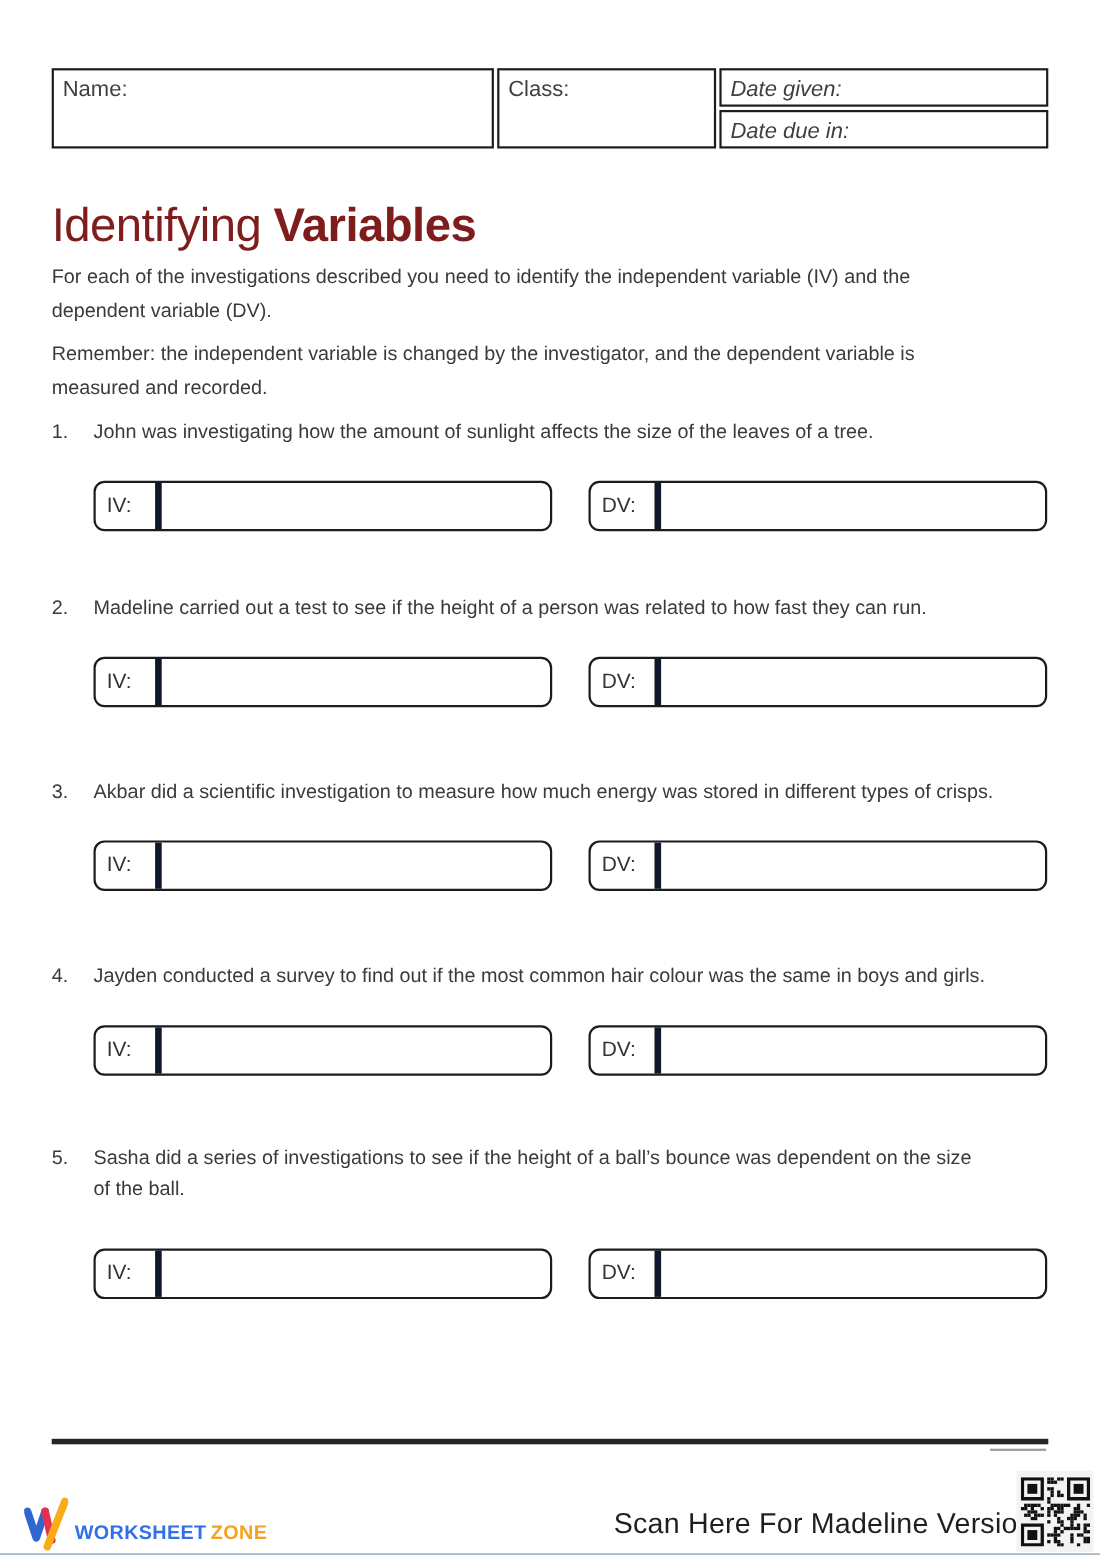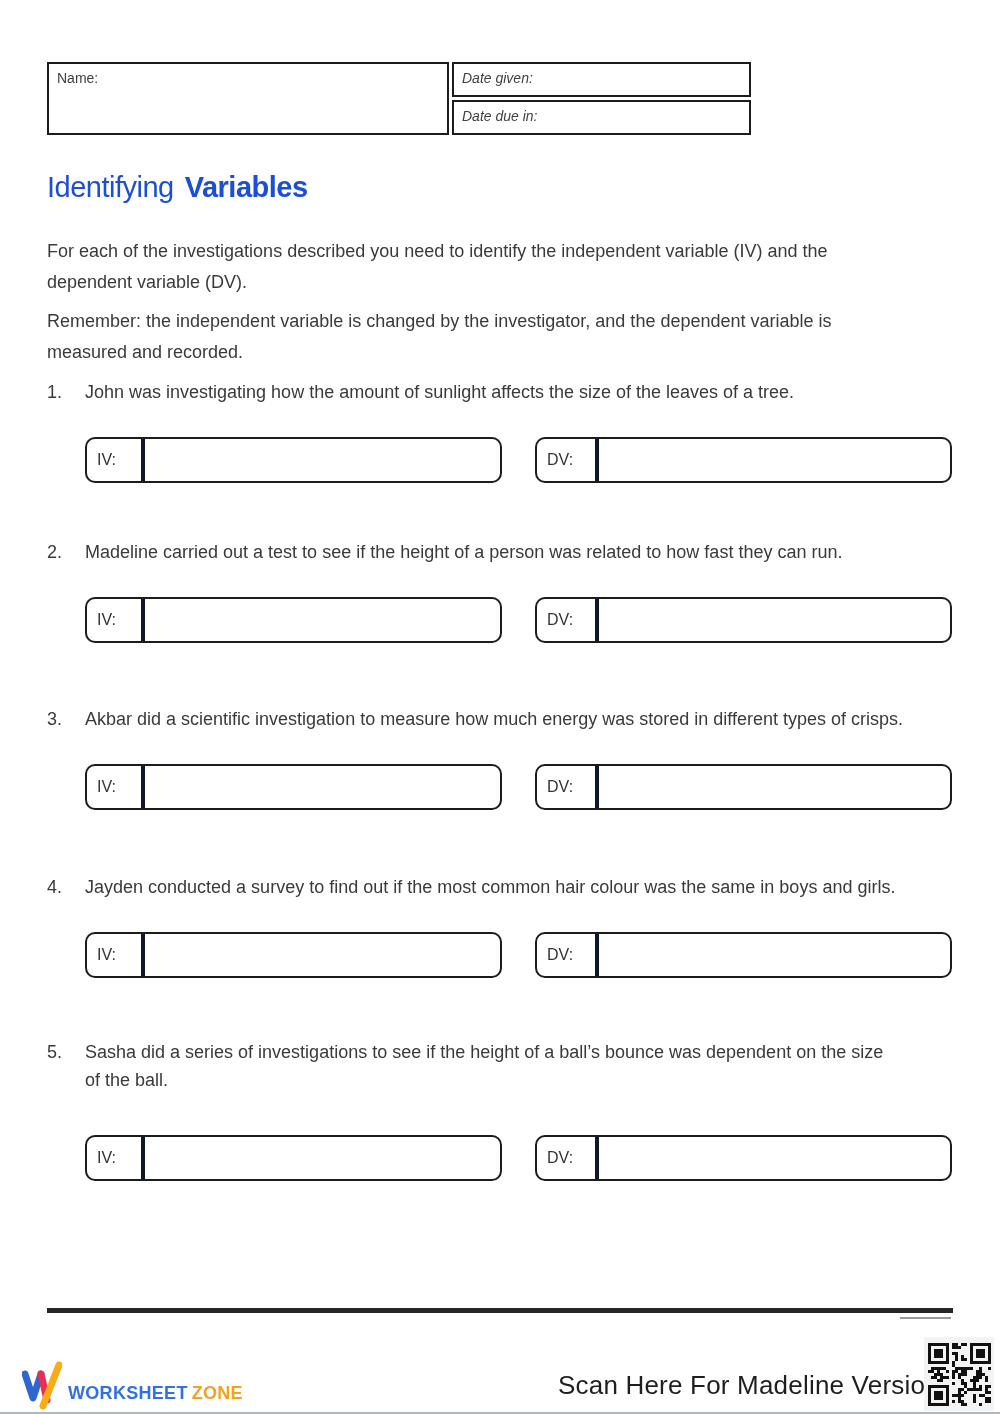--- a/index.html
+++ b/index.html
@@ -4,28 +4,28 @@
 <style>
   html,body{margin:0;padding:0;background:#ffffff;}
   .page{
     position:relative;width:1000px;height:1414px;background:#ffffff;
     font-family:"Liberation Sans", sans-serif;color:#3a3a3a;overflow:hidden;
   }
 
   
   .hdr-table{position:absolute;left:47px;top:62px;width:906px;display:flex;gap:3px;}
   .hdr-cell{border:2px solid #1c1c1c;box-sizing:border-box;background:#fff;}
-  .hdr-cell .lbl{display:block;padding:6px 0 0 8px;font-size:14px;color:#3f3f3f;}
+  .hdr-cell .lbl{display:block;padding:6px 0 0 8px;font-size:20px;color:#3f3f3f;}
   .hdr-name{width:402px;height:73px;}
   .hdr-class{width:199px;height:73px;}
   .hdr-dates{width:299px;display:flex;flex-direction:column;gap:3px;font-style:italic;}
   .hdr-dates .hdr-cell{height:35px;width:100%;}
 
   
-  .title{position:absolute;left:47px;top:152px;font-size:29px;color:#1d4ed8;letter-spacing:-0.5px;}
+  .title{position:absolute;left:47px;top:152px;font-size:43px;color:#7f1d1d;letter-spacing:-0.5px;}
   .title .w-reg{font-weight:400;}
   .title .w-bold{font-weight:700;margin-left:11px;}
   .para{position:absolute;left:47px;width:912px;font-size:18px;line-height:31px;color:#3a3a3a;}
   .para-1{top:218px;}
   .para-2{top:288px;}
   .para .line{display:block;}
 
   
   .question{position:absolute;left:47px;width:906px;}
   .q-text{display:flex;font-size:18px;line-height:28px;color:#3a3a3a;}
@@ -34,21 +34,21 @@
   .q-line{display:block;}
   .answers{position:absolute;left:38px;top:59px;width:868px;display:flex;}
   .q5 .answers{top:97px;}
   .answer-box{
     width:417px;height:46px;box-sizing:border-box;border:2px solid #1c1c1c;border-radius:10px;
     display:flex;align-items:stretch;background:#fff;
   }
   .answer-box + .answer-box{margin-left:33px;}
   .answer-label{
     flex:0 0 44px;display:flex;align-items:center;padding-left:10px;
-    font-size:16px;color:#333;border-right:4px solid #0f172a;
+    font-size:19px;color:#333;border-right:6px solid #0f172a;
   }
   .answer-box.dv-box .answer-label{flex-basis:48px;}
   .answer-field{flex:1;}
 
   .q1{top:378px;} .q2{top:538px;} .q3{top:705px;} .q4{top:873px;} .q5{top:1038px;}
 
   
   .rule{position:absolute;left:47px;top:1308px;width:906px;height:5px;background:#262626;}
   .rule-tick{position:absolute;left:900px;top:1317px;width:51px;height:2px;background:#9a9a9a;}
   .logo{position:absolute;left:22px;top:1360px;display:flex;align-items:center;}
@@ -62,20 +62,23 @@
   .page-bottom-edge{position:absolute;left:0;top:1412px;width:1000px;height:2px;background:#aab8c6;}
 </style>
 </head>
 <body>
 
 <div class="page">
 
   <div class="hdr-table">
     <div class="hdr-cell hdr-name">
       <span class="lbl">Name:</span>
+    </div>
+    <div class="hdr-cell hdr-class">
+      <span class="lbl">Class:</span>
     </div>
     <div class="hdr-dates">
       <div class="hdr-cell">
         <span class="lbl">Date given:</span>
       </div>
       <div class="hdr-cell">
         <span class="lbl">Date due in:</span>
       </div>
     </div>
   </div>

